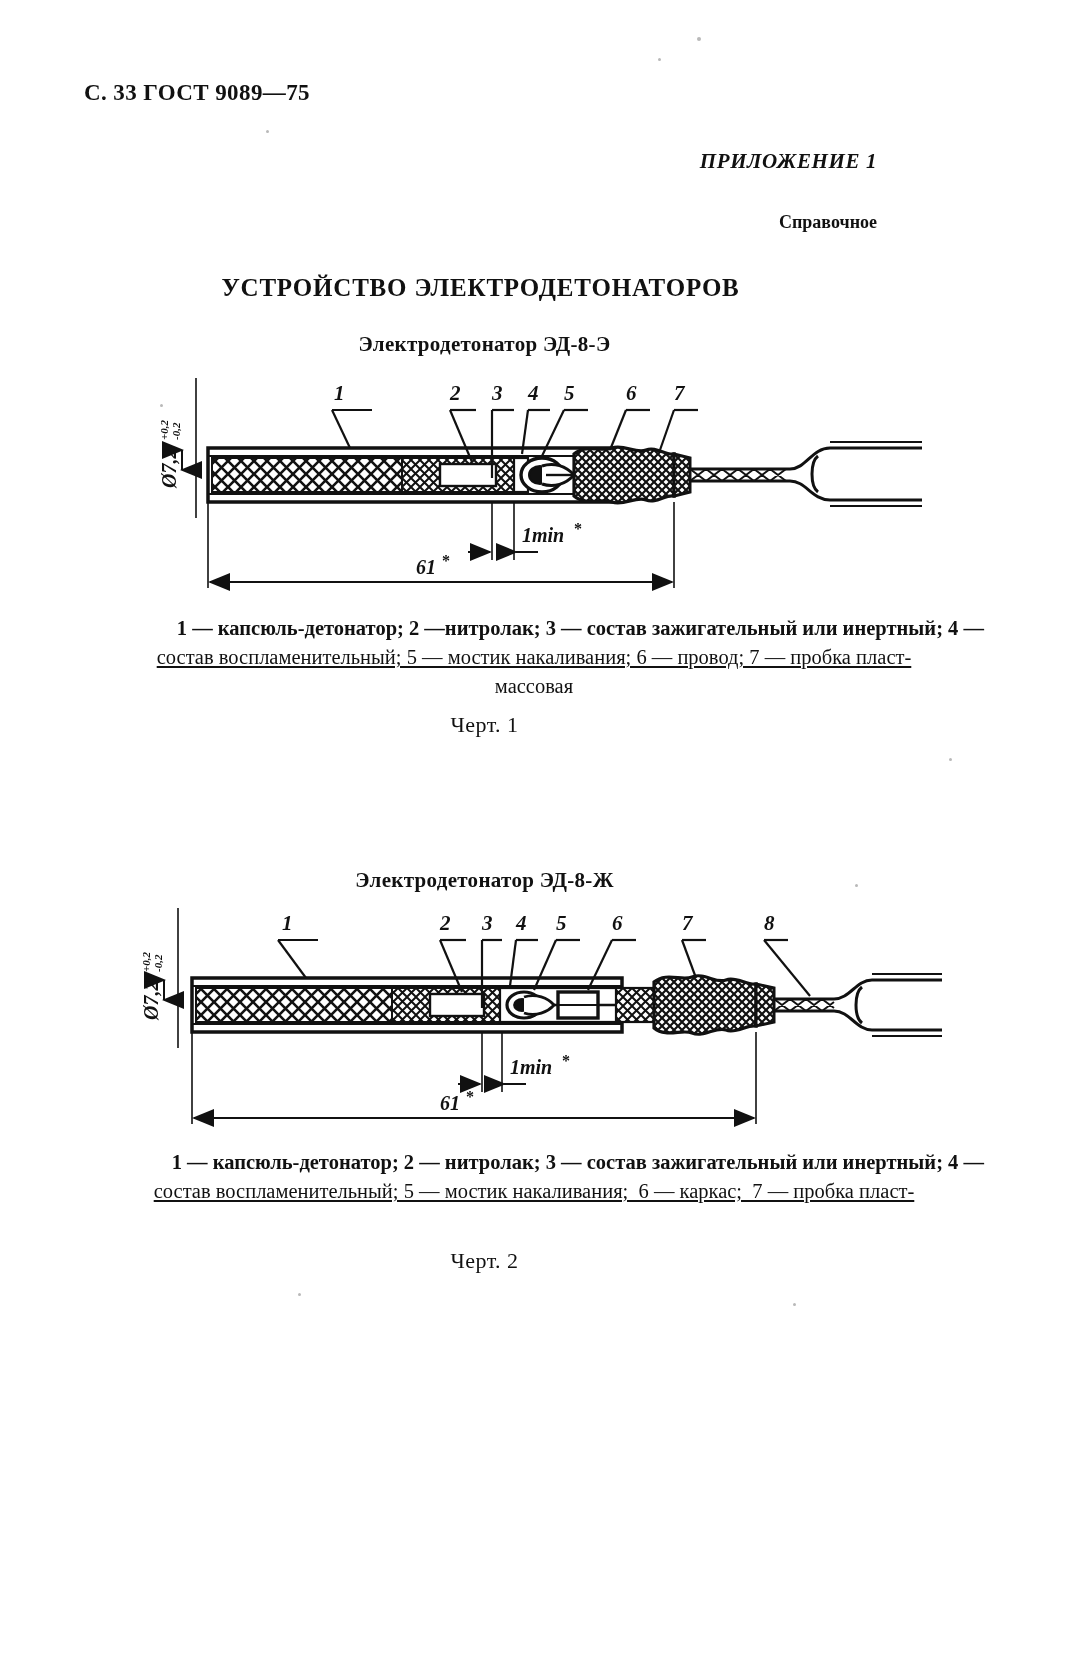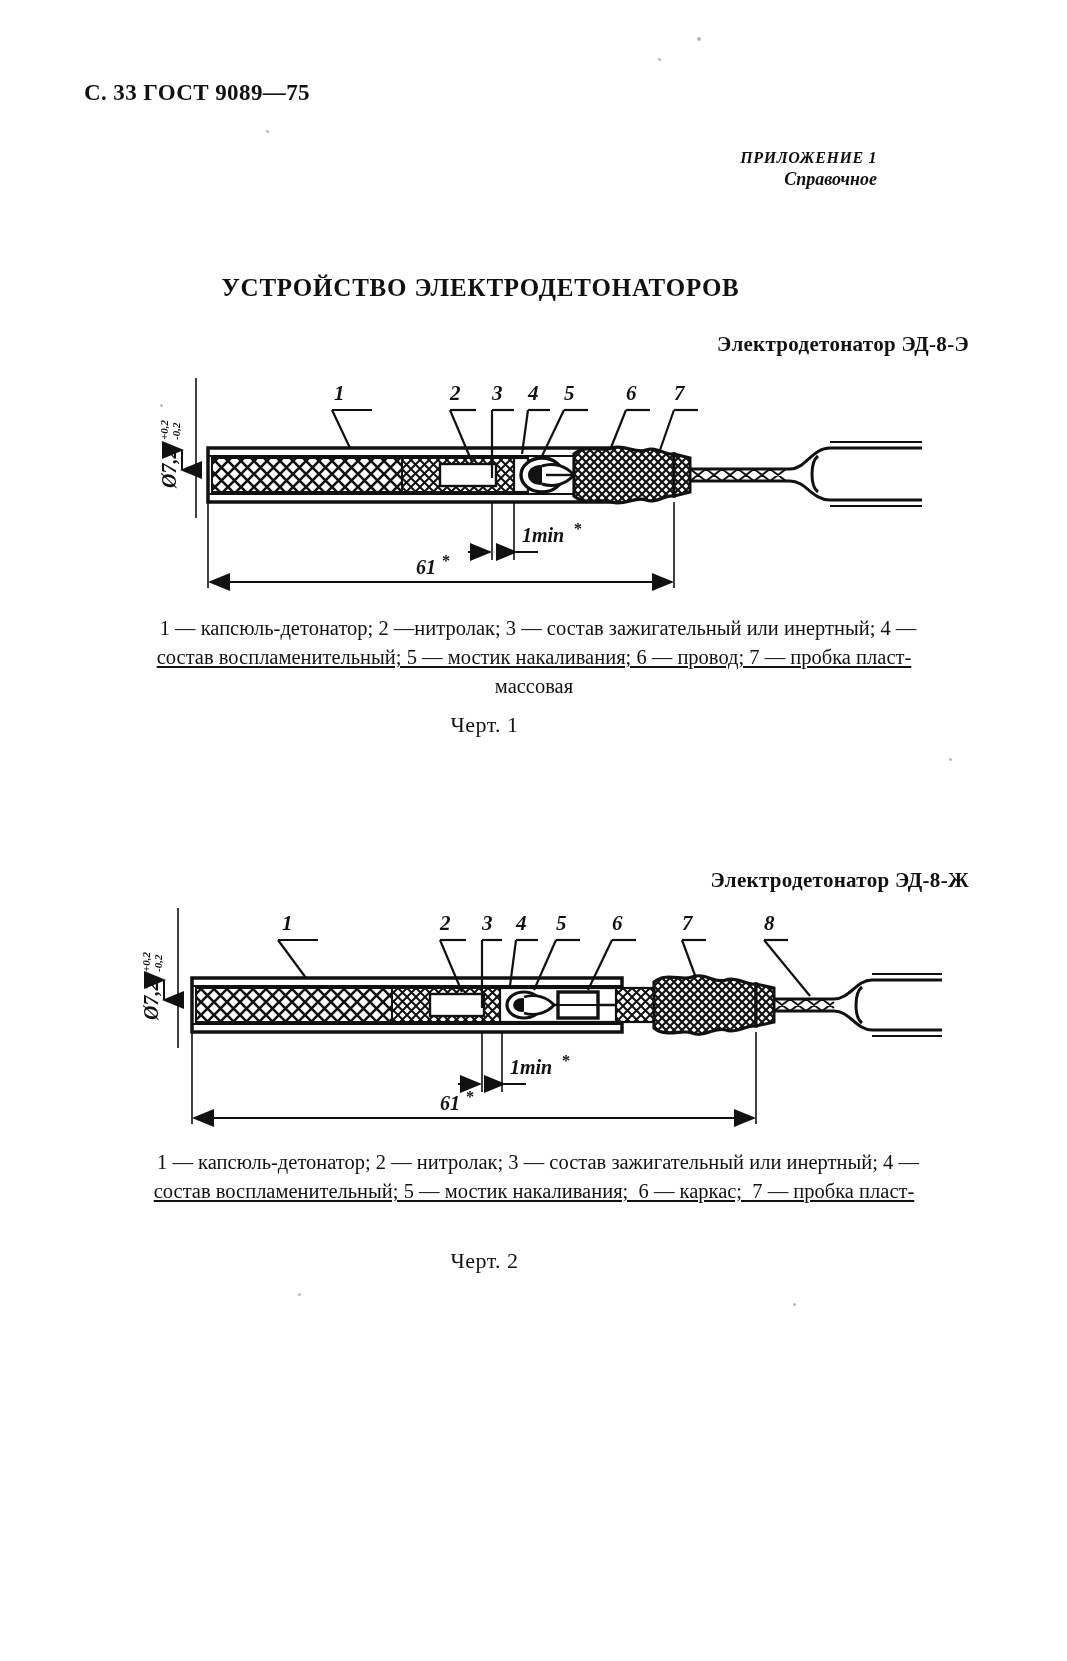--- a/index.html
+++ b/index.html
@@ -38,51 +38,51 @@
 
   
   .appendix-block {
     position: absolute;
     right: 92px;
     top: 148px;
     text-align: right;
     line-height: 1.25;
   }
   .appendix-title {
-    font-size: 16px;
+    font-size: 21px;
     font-style: italic;
     font-weight: bold;
     letter-spacing: 0.6px;
     white-space: nowrap;
   }
   .appendix-sub {
     font-size: 18px;
-    font-style: italic;
     font-weight: bold;
     white-space: nowrap;
+    margin-top: 37px;
   }
 
   
   .main-title {
     position: absolute;
     left: 0;
     right: 8px;
     top: 274px;
     text-align: center;
     font-size: 25px;
     font-weight: bold;
     letter-spacing: 0.8px;
   }
 
   
   .fig-subtitle {
     position: absolute;
     left: 0;
     right: 0;
-    text-align: right;
+    text-align: center;
     font-size: 21px;
     font-weight: bold;
     letter-spacing: 0.3px;
   }
   #fig1-subtitle { top: 332px; }
   #fig2-subtitle { top: 851px; margin-top: 17px; }
 
   
   .drawing {
     position: absolute;
@@ -97,21 +97,21 @@
     width: 900px;
     font-size: 20.5px;
     line-height: 1.42;
   }
   #fig1-legend { top: 614px; }
   #fig2-legend { top: 1148px; }
   .legend .ln {
     display: block;
     white-space: pre-wrap;
   }
-  .legend .ln.l1 { text-align: center; text-indent: 8px; }
+  .legend .ln.l1 { text-align: right; text-indent: 8px; font-weight: bold; }
   .legend .ln.l2 { text-align: center; text-decoration: underline; }
   .legend .ln.l3 { text-align: center; }
 
   
   .fig-caption {
     position: absolute;
     left: 0;
     right: 0;
     text-align: center;
     font-size: 22px;

